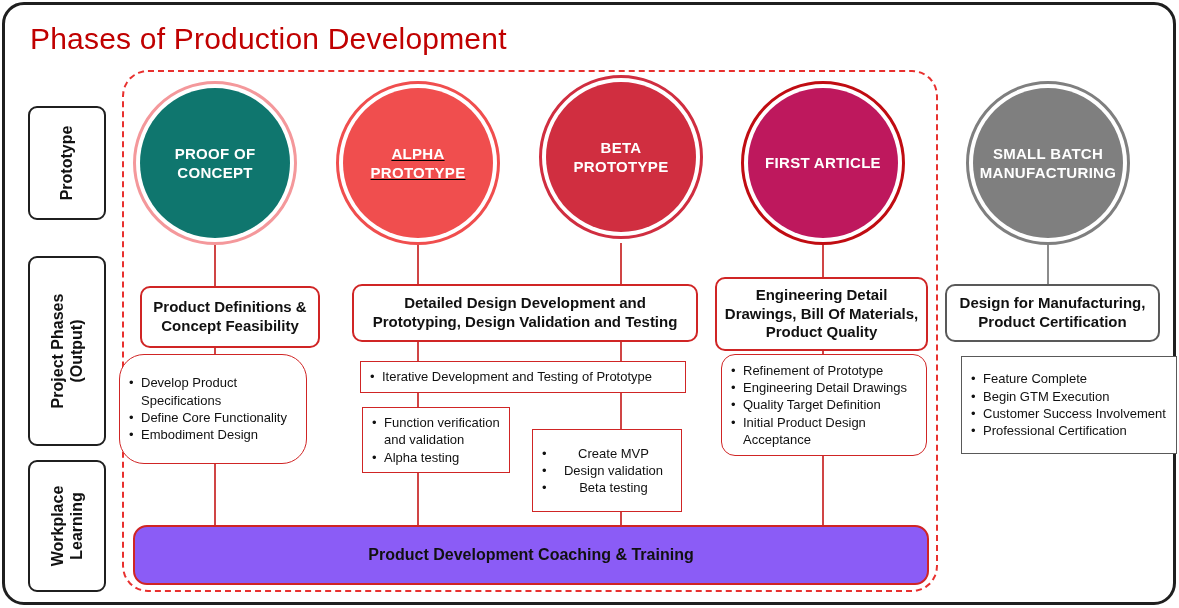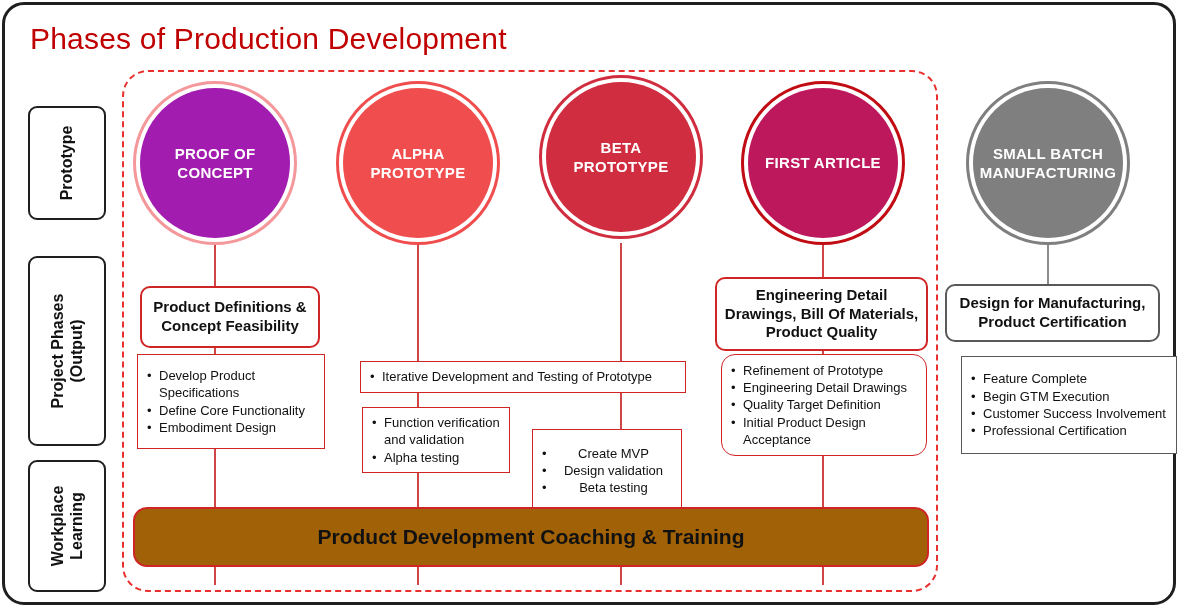--- a/index.html
+++ b/index.html
@@ -40,24 +40,24 @@
 
   
   .bx { position:absolute; background:#fff; border:1.5px solid var(--red_border,#d02525);
         font-size:13px; color:#111; padding:6px 8px; box-sizing:border-box; z-index:2;
         display:flex; align-items:center; }
   .bx.gray { border-color:var(--gray_border,#595959); }
   ul.blist { margin:0; padding:0; list-style:none; width:100%; }
   .blist li { position:relative; padding-left:13px; line-height:1.33; }
   .blist li::before { content:"\2022"; position:absolute; left:1px; }
 
-  .bottom-box { position:absolute; left:133px; top:507px; width:792px; height:56px;
-                background:#a16207; border:2px solid var(--red_border,#d02525); border-radius:14px;
+  .bottom-box { position:absolute; left:133px; top:525px; width:792px; height:56px;
+                background:#8b5cf6; border:2px solid var(--red_border,#d02525); border-radius:14px;
                 display:flex; align-items:center; justify-content:center; font-weight:bold;
-                font-size:21px; color:#111; z-index:2; }
+                font-size:16px; color:#111; z-index:2; }
 </style>
 </head>
 <body>
 
 <div id="app">
 
   <div class="frame"></div>
 
   <h1 class="title">Phases of Production Development</h1>
 
@@ -73,25 +73,25 @@
     <div class="vlabel-inner" style="width:128px; height:74px; padding:0 16px;">Workplace Learning</div>
   </div>
 
   <div class="vline" style="left:214px; top:243px; height:342px; background:var(--line_red);"></div>
   <div class="vline" style="left:417px; top:243px; height:342px; background:var(--line_red);"></div>
   <div class="vline" style="left:620px; top:243px; height:342px; background:var(--line_red);"></div>
   <div class="vline" style="left:822px; top:243px; height:342px; background:var(--line_red);"></div>
   <div class="vline" style="left:1047px; top:243px; height:44px; background:var(--line_gray);"></div>
 
   <div class="circle" style="left: 133px; top: 81px; border-color: rgb(244, 152, 155);">
-    <div class="fill" style="background: #a21caf;">
+    <div class="fill" style="background: #0f766e;">
         <span>PROOF OF CONCEPT</span>
       </div>
   </div>
-  <div class="circle" style="left: 336px; top: 81px; border-color: rgb(240, 78, 78);">
+  <div class="circle" style="left: 336px; top: 81px; border-color: rgb(240, 78, 78); text-decoration: underline;">
     <div class="fill" style="background: rgb(240, 78, 78);">
         <span>ALPHA PROTOTYPE</span>
       </div>
   </div>
   <div class="circle" style="left: 539px; top: 75px; border-color: rgb(208, 46, 64);">
     <div class="fill" style="background: rgb(208, 46, 64);">
         <span>BETA PROTOTYPE</span>
       </div>
   </div>
   <div class="circle" style="left: 741px; top: 81px; border-color: rgb(192, 12, 18);">
@@ -99,24 +99,25 @@
         <span>FIRST ARTICLE</span>
       </div>
   </div>
   <div class="circle" style="left: 966px; top: 81px; border-color: rgb(127, 127, 127);">
     <div class="fill" style="background: rgb(127, 127, 127);">
         <span>SMALL BATCH MANUFACTURING</span>
       </div>
   </div>
 
   <div class="hdr" style="left:140px; top:286px; width:180px; height:62px;">Product Definitions &amp; Concept Feasibility</div>
+  <div class="hdr" style="left:352px; top:284px; width:346px; height:58px;">Detailed Design Development and Prototyping, Design Validation and Testing</div>
   <div class="hdr" style="left:715px; top:277px; width:213px; height:74px; padding:4px 6px;">Engineering Detail Drawings, Bill Of Materials, Product Quality</div>
   <div class="hdr gray" style="left:945px; top:284px; width:215px; height:58px;">Design for Manufacturing, Product Certification</div>
 
-  <div class="bx" style="left:137px; top:354px; width:188px; height:95px;">
+  <div class="bx" style="left:119px; top:354px; width:188px; height:110px;border-radius:25px;">
     <ul class="blist">
         <li>Develop Product Specifications</li>
         <li>Define Core Functionality</li>
         <li>Embodiment Design</li>
       </ul>
   </div>
   <div class="bx" style="left:360px; top:361px; width:326px; height:32px;">
     <ul class="blist">
         <li>Iterative Development and Testing of Prototype</li>
       </ul>

